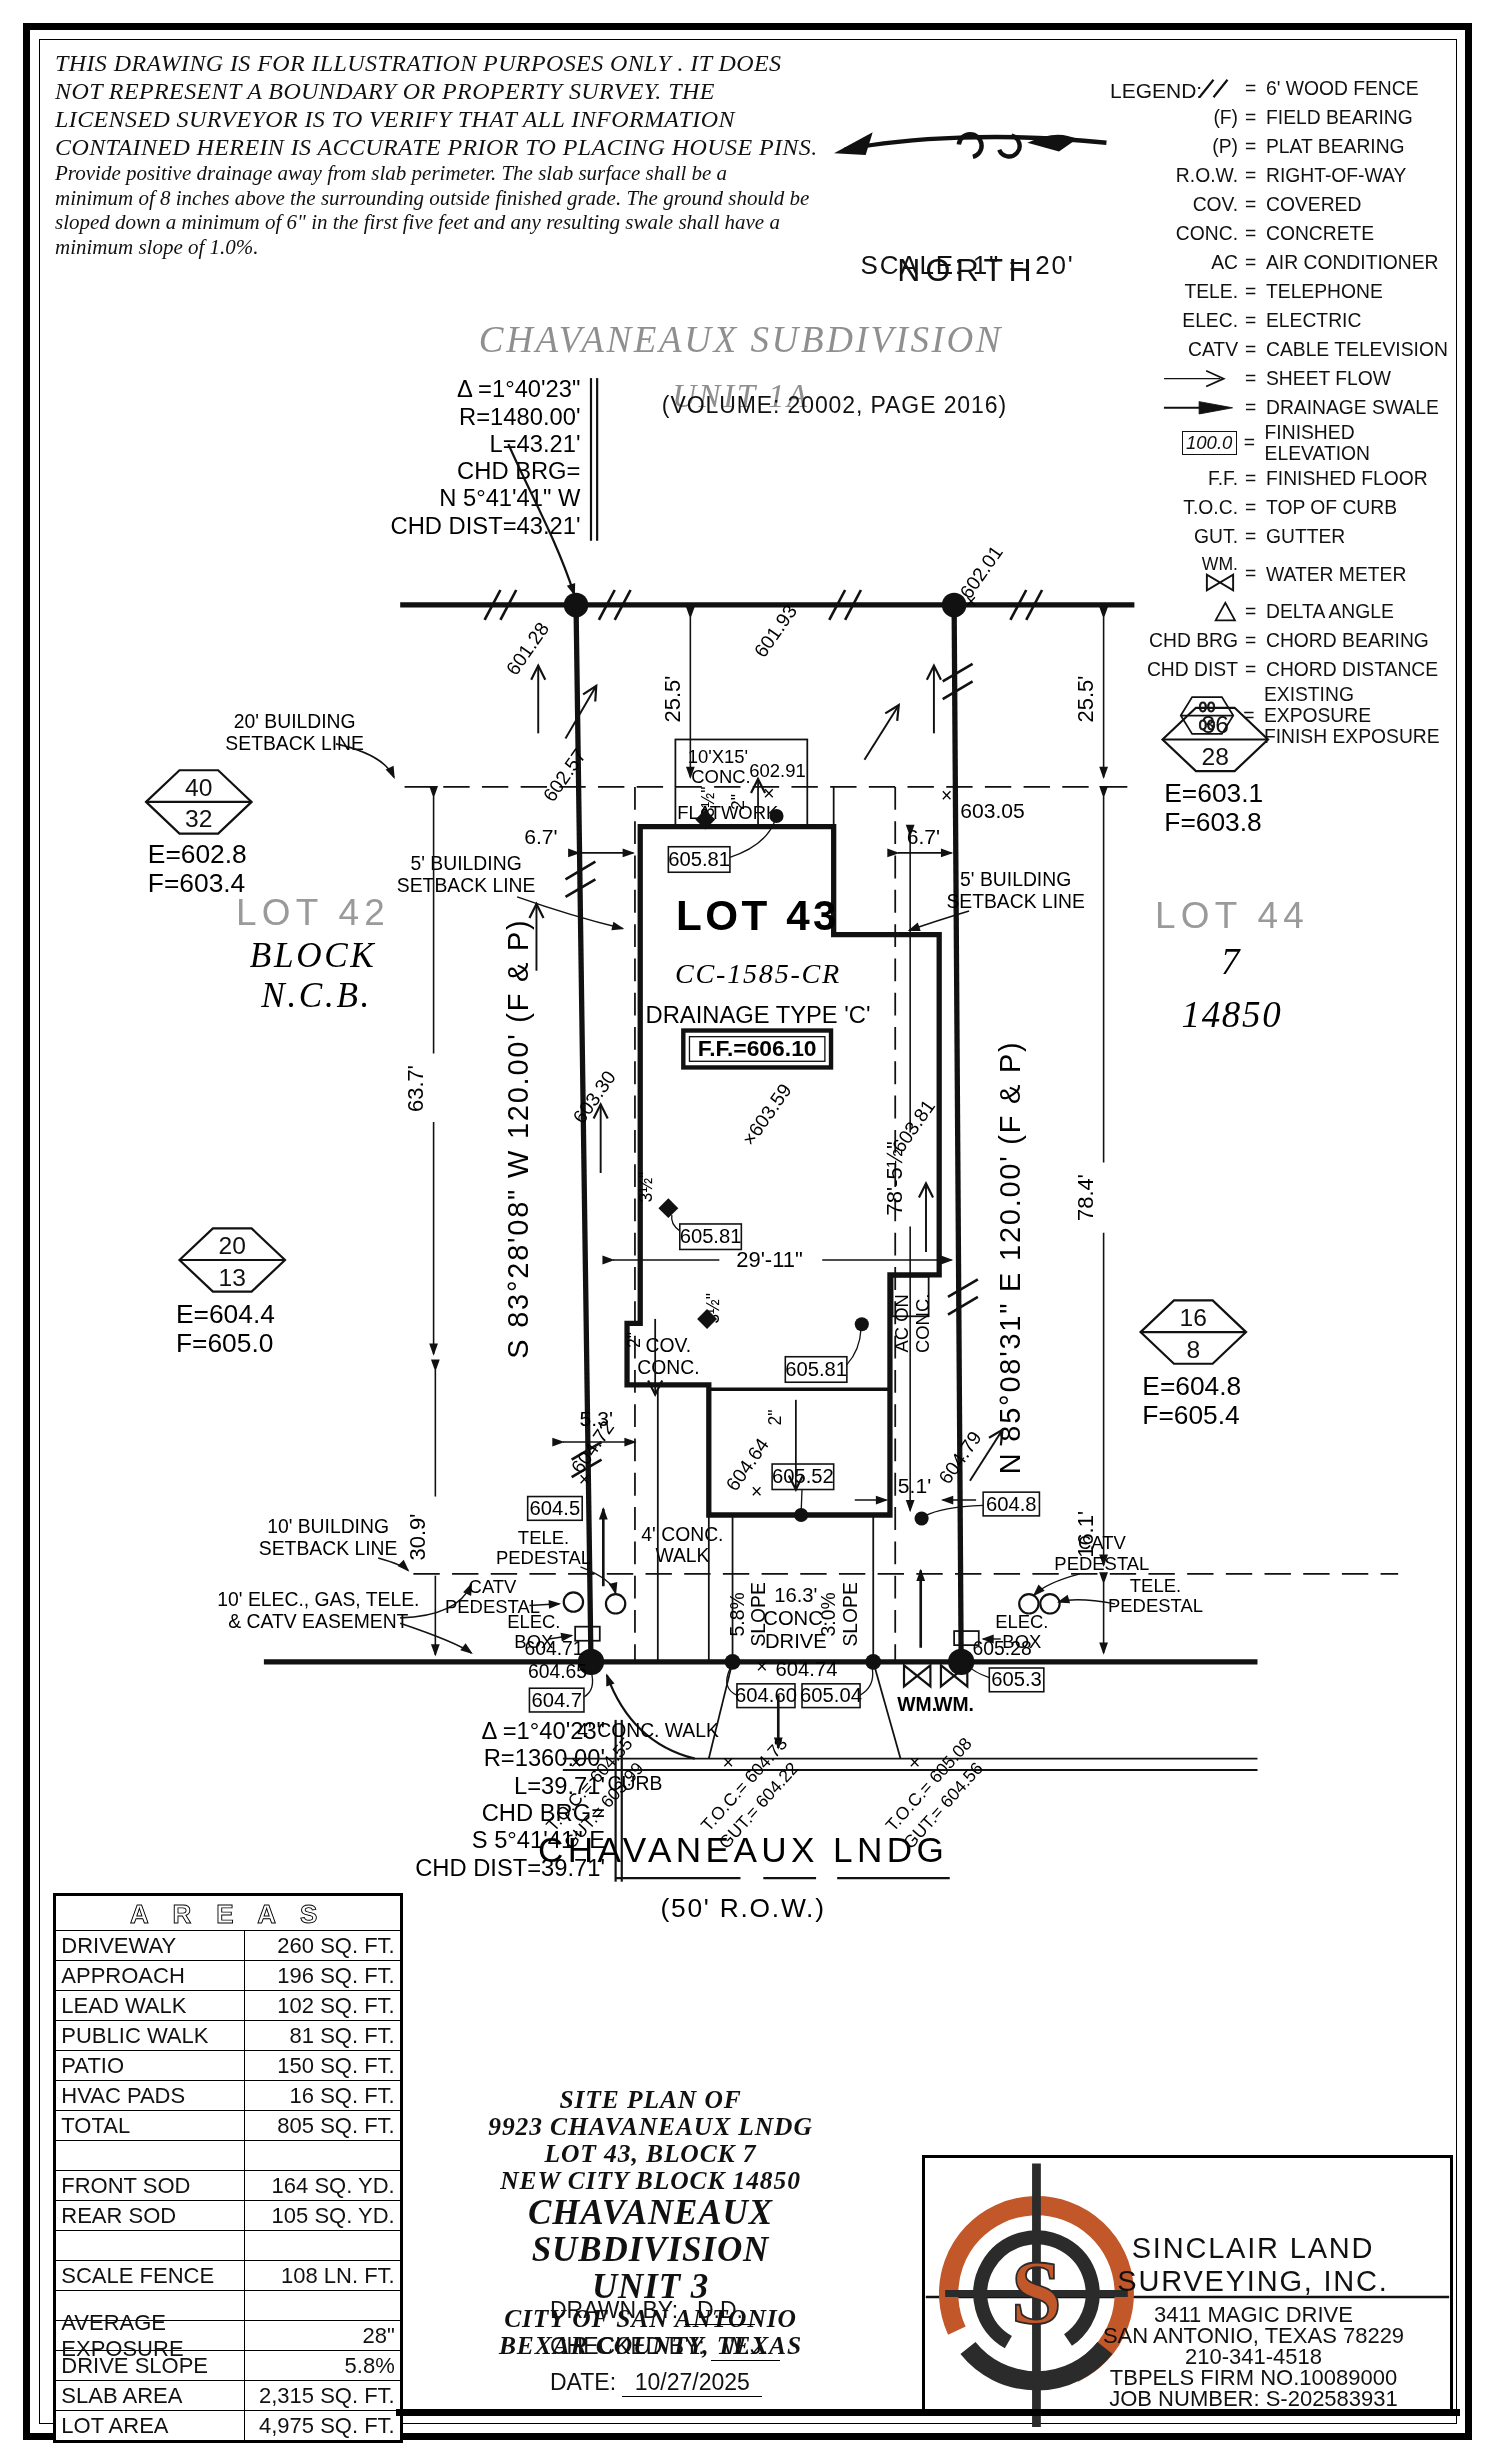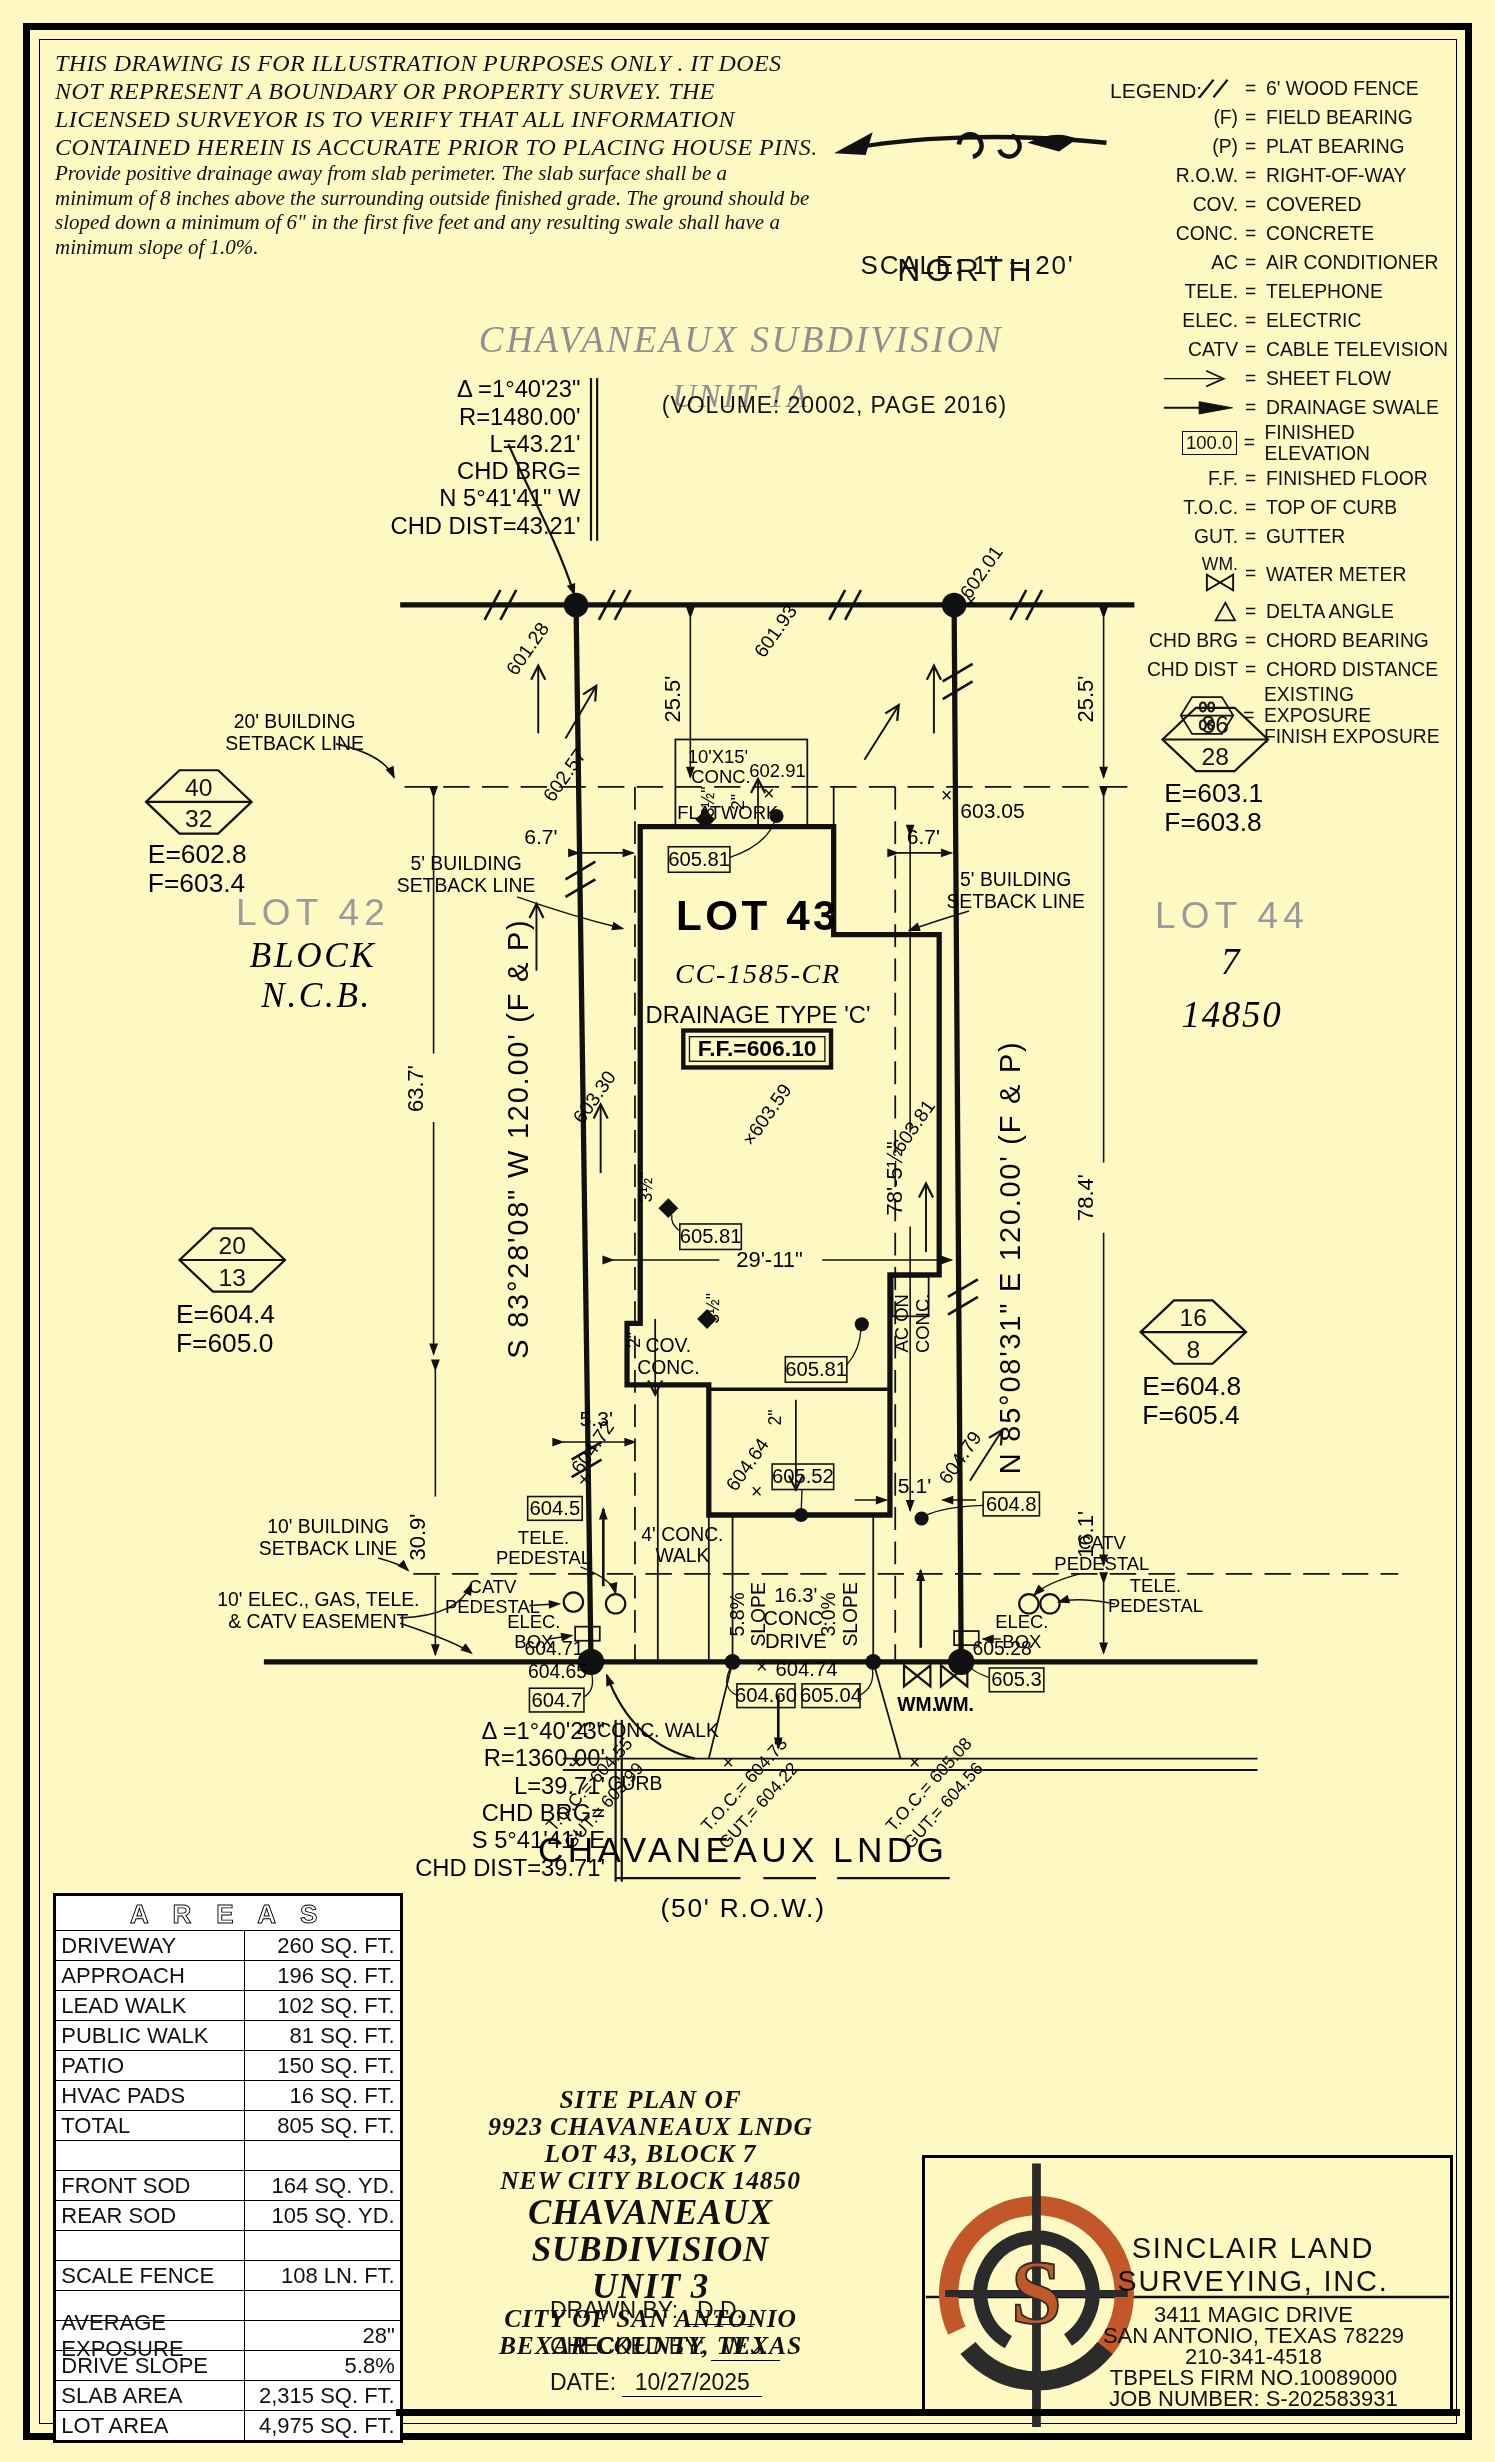--- a/index.html
+++ b/index.html
@@ -1,16 +1,16 @@
 <!DOCTYPE html>
 <html style="font-size:14px"><head>
 <meta charset="utf-8">
 <style>
   html,body{margin:0;padding:0;background:#e8e8e8;}
-  #page{position:relative;width:1495px;height:2462px;background:#fef9c3;margin:0 auto;
+  #page{position:relative;width:1495px;height:2462px;background:#ffffff;margin:0 auto;
         font-family:"Liberation Sans",sans-serif;color:#111;overflow:hidden;}
   .abs{position:absolute;}
   
   #border-outer{left:23px;top:23px;width:1449px;height:2417px;border:7px solid #000;box-sizing:border-box;}
   #border-inner{left:39px;top:39px;width:1418px;height:2385px;border:1.3px solid #000;box-sizing:border-box;}
   
   #disclaimer{left:55px;top:49px;width:791px;font-family:"Liberation Serif",serif;font-style:italic;}
   #disclaimer .p1 div{font-size:24px;line-height:28px;letter-spacing:0.4px;}
   #disclaimer .p2 div{font-size:21px;line-height:24.6px;}
   
@@ -23,21 +23,21 @@
               font-style:italic;font-size:33px;color:#8f8f8f;letter-spacing:2.6px;margin-top:21px;}
   #sub-title3{left:475px;top:392px;width:532px;text-align:right;font-size:23px;letter-spacing:0.9px;}
   
   #legend-title{left:1110px;top:79px;font-size:21px;}
   #legend{left:1136px;top:74px;width:327px;}
   .lg-row{display:flex;align-items:center;min-height:29px;}
   .lg-row.tall{min-height:46px;}
   .lg-sym{width:102px;text-align:right;font-size:19.3px;padding-right:7px;display:flex;justify-content:flex-end;align-items:center;}
   .lg-eq{width:21px;font-size:19.3px;}
   .lg-lab{font-size:19.3px;line-height:21px;}
-  .lg-box{border:1.8px solid #111;padding:0 3.5px;font-size:18.5px;}
+  .lg-box{border:1.8px solid #111;padding:0 3.5px;font-size:18.5px;font-style:italic;}
   .lg-wm{display:flex;flex-direction:column;align-items:center;line-height:16px;font-size:17.6px;}
   svg.lgicon{display:block;}
   svg.lgicon *{stroke:#111;}
   
   #areas{left:53px;top:1893px;width:350px;border:3.5px solid #000;box-sizing:border-box;background:#fff;}
   #areas-title{text-align:center;font-size:26px;letter-spacing:8.8px;border-bottom:1.8px solid #000;
                padding:2.6px 0 0.9px 0;font-weight:bold;-webkit-text-stroke:0.9px #000;color:#fff;text-shadow:0 0 0 #000;}
   .ar-row{display:flex;border-bottom:1.3px solid #000;height:29px;align-items:center;}
   .ar-row:last-child{border-bottom:none;}
   .ar-lab{width:55%;padding-left:5.3px;font-size:22px;border-right:1.3px solid #000;height:100%;display:flex;align-items:center;}

